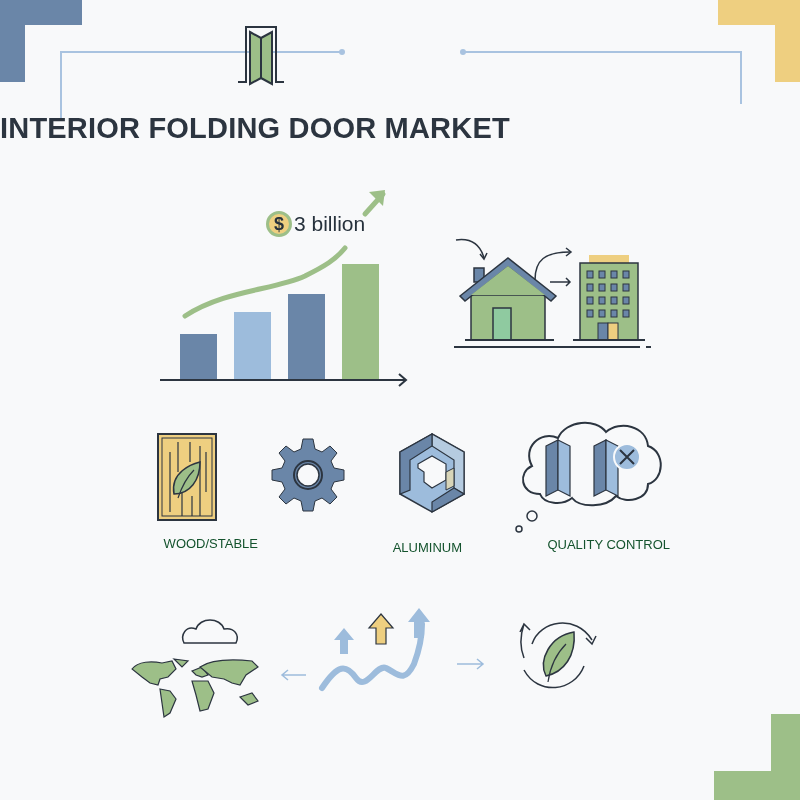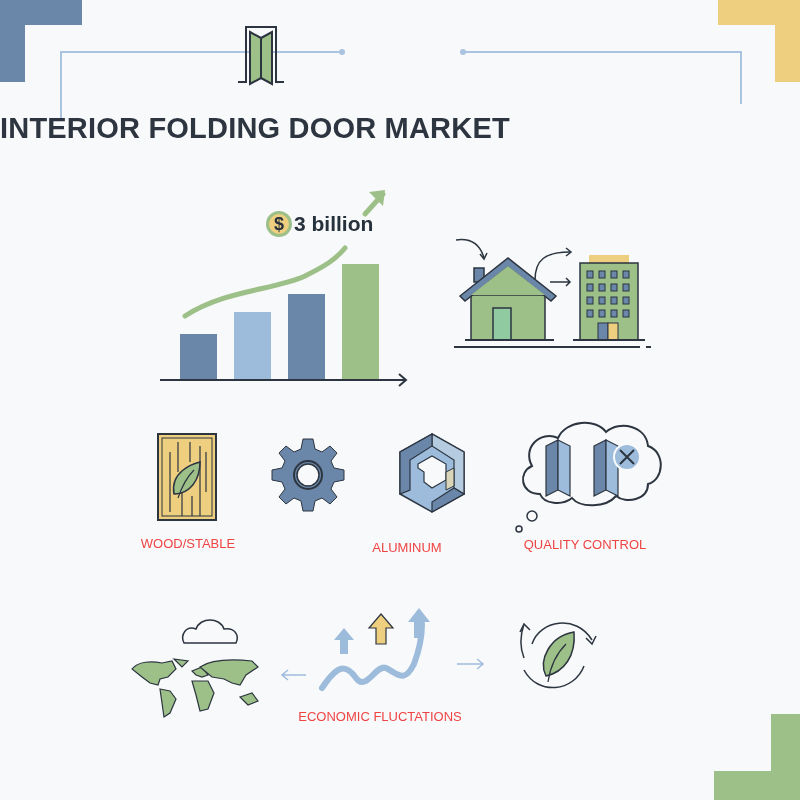--- a/index.html
+++ b/index.html
@@ -2,22 +2,22 @@
 <html><head>
 <meta charset="utf-8">
 <style>
   html, body { margin:0; padding:0; }
   body { width:800px; height:800px; background:#f8f9fa; position:relative; overflow:hidden; font-family:"Liberation Sans", sans-serif; }
   .abs { position:absolute; }
   .corner-tl { left:0; top:0; width:82px; height:82px; }
   .corner-tr { right:0; top:0; width:82px; height:82px; }
   .corner-br { right:0; bottom:0; width:86px; height:86px; }
   .title { left:0; top:112px; width:800px; font-size:29px; font-weight:bold; color:#2c3540; letter-spacing:0.2px; }
-  .label { text-align:center; font-size:13px; color:#ef4444; line-height:20px; text-transform:uppercase; }
-  .money { font-size:21px; font-weight:bold; color:#26313c; }
+  .label { text-align:right; font-size:13px; color:#14532d; line-height:20px; text-transform:uppercase; }
+  .money { font-size:21px; font-weight:normal; color:#26313c; }
 </style>
 </head>
 <body>
 
 <svg class="abs corner-tl" viewBox="0 0 82 82">
   <path d="M0 0 H82 V25 H25 V82 H0 Z" fill="#6a86a8"></path>
 </svg>
 <svg class="abs corner-tr" viewBox="0 0 82 82">
   <path d="M0 0 H82 V82 H57 V25 H0 Z" fill="#eecf80"></path>
 </svg>
@@ -183,16 +183,15 @@
 <svg class="abs" style="left:510px;top:612px;width:96px;height:84px" viewBox="0 0 96 84">
   <path d="M22 32 C30 8 66 2 82 28" fill="none" stroke="#2c3540" stroke-width="1.5"></path>
   <path d="M76 26 L82 32 L86 24" fill="none" stroke="#2c3540" stroke-width="1.5"></path>
   <path d="M74 54 C64 80 28 84 14 58" fill="none" stroke="#2c3540" stroke-width="1.5"></path>
   <path d="M10 20 L14 12 L20 18 M14 12 C10 24 10 36 14 46" fill="none" stroke="#2c3540" stroke-width="1.5"></path>
   <path d="M36 64 C28 48 40 24 64 20 C66 44 54 60 36 64 Z" fill="#9dbf88" stroke="#2c3540" stroke-width="1.5"></path>
   <path d="M38 70 C40 56 46 42 56 32" fill="none" stroke="#2c3540" stroke-width="1.2"></path>
 </svg>
 
 <div class="abs label" style="left:290px;top:707px;width:180px">
-    <div>ECONOMIC FLUCTATIONS</div>
 </div>
 <div class="abs label" style="left:472px;top:707px;width:180px">
 </div>
 
 </body></html>

